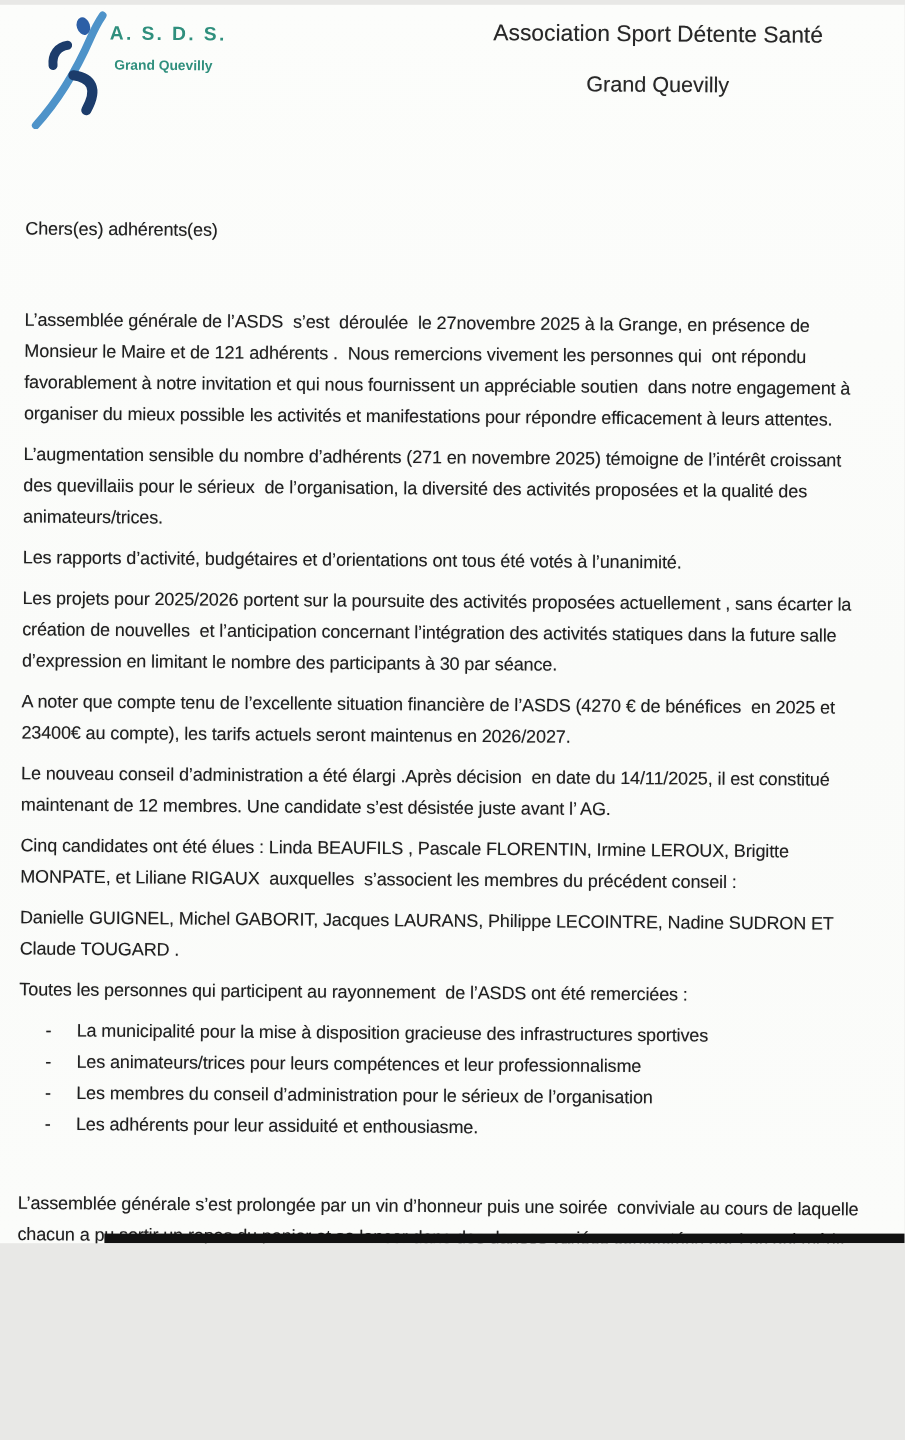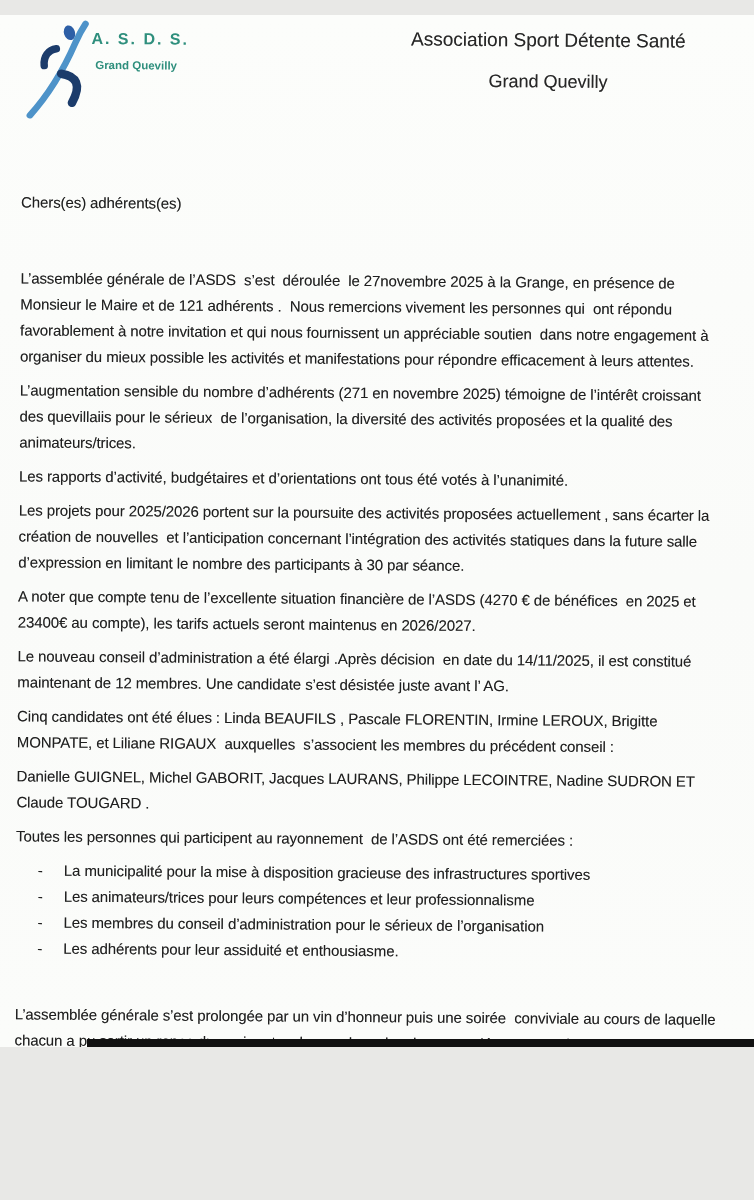--- a/index.html
+++ b/index.html
@@ -1,20 +1,20 @@
 <!DOCTYPE html>
 <html lang="fr"><head>
 <meta charset="utf-8">
 <style>
   html, body { margin: 0; padding: 0; background: #e8e8e6; }
   .page {
     position: relative;
     width: 754px;
     height: 1032px;
-    margin: 15px auto;
+    margin: 4px auto;
     background: linear-gradient(180deg, #fcfdfb 0%, #fafbf9 55%, #fbfcfa 100%);
     overflow: hidden;
     font-family: "Liberation Sans", sans-serif;
     color: #1f1f1f;
   }
   .rot {
     position: absolute;
     inset: 0;
     transform: rotate(0.45deg);
     transform-origin: 30% 20%;

